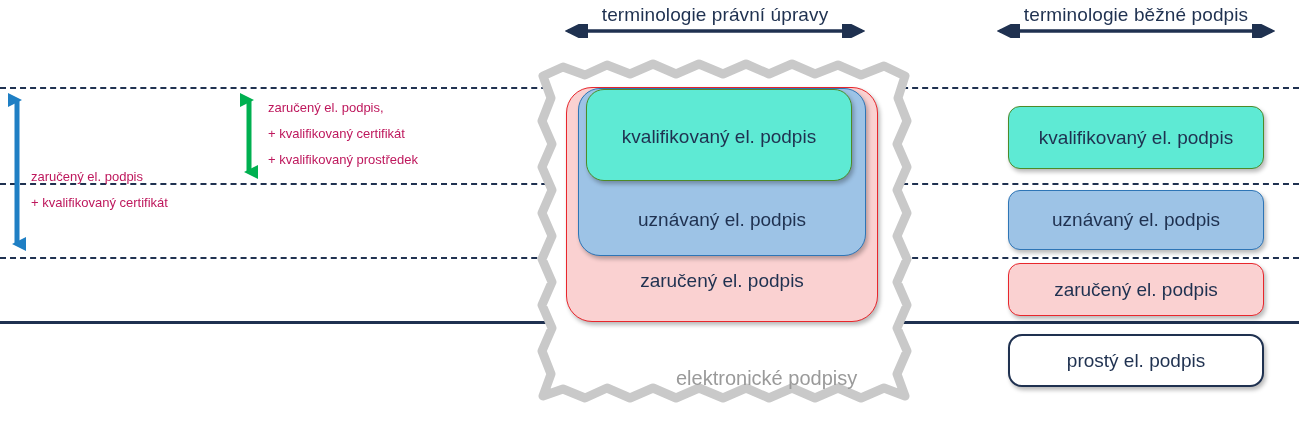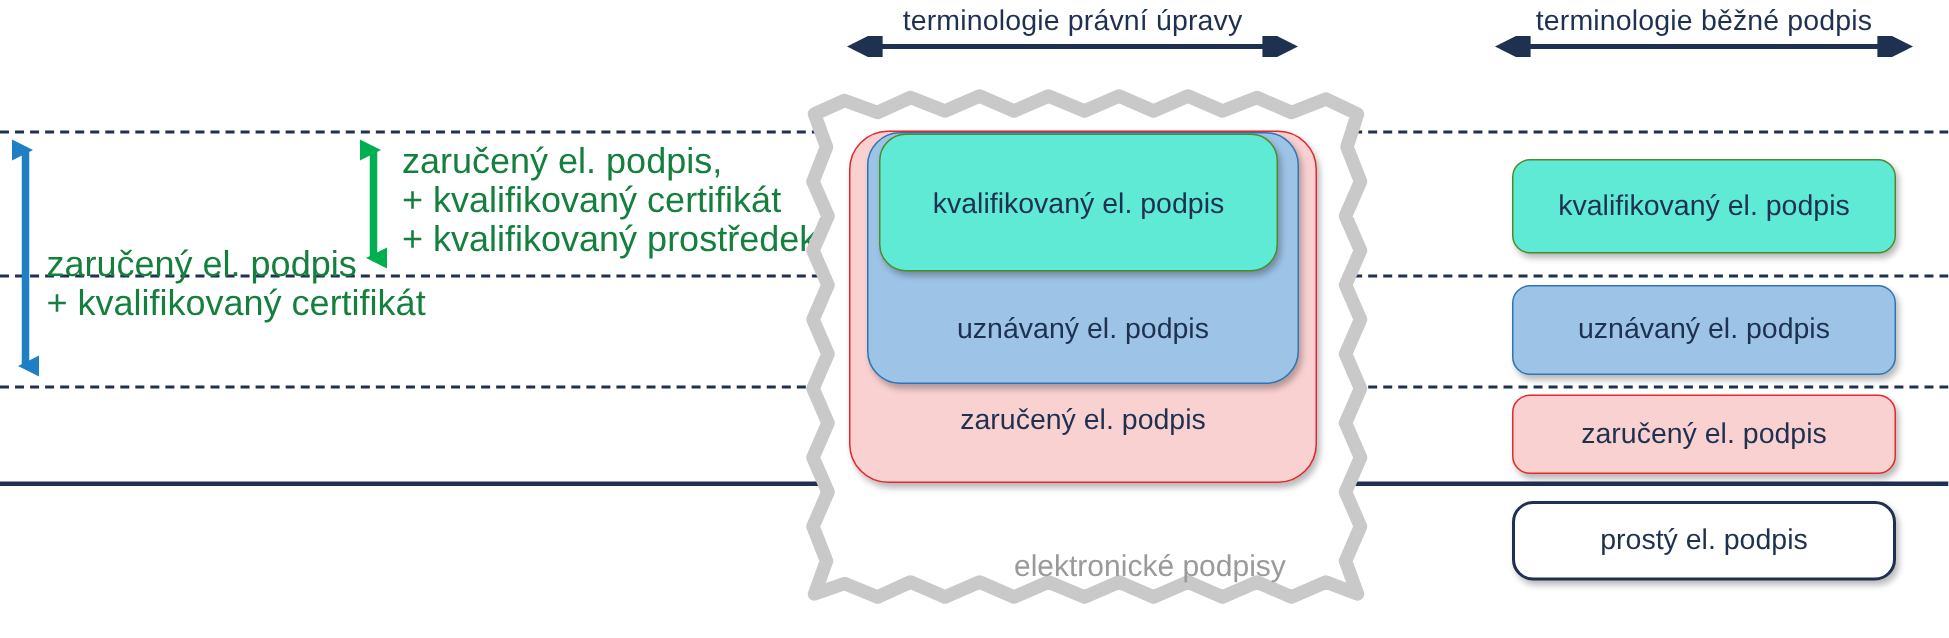--- a/index.html
+++ b/index.html
@@ -48,23 +48,23 @@
     height: 0;
     border-top: 3px solid #1F3150;
   }
 
   
   .v-arrow { position: absolute; }
 
   
   .annot {
     position: absolute;
-    font-size: 24px;
+    font-size: 13px;
     line-height: 26px;
-    color: #15803d;
+    color: #be185d;
     white-space: pre-line;
   }
 
   
   .cloud {
     position: absolute;
     left: 535px;
     top: 58px;
     width: 380px;
     height: 355px;

